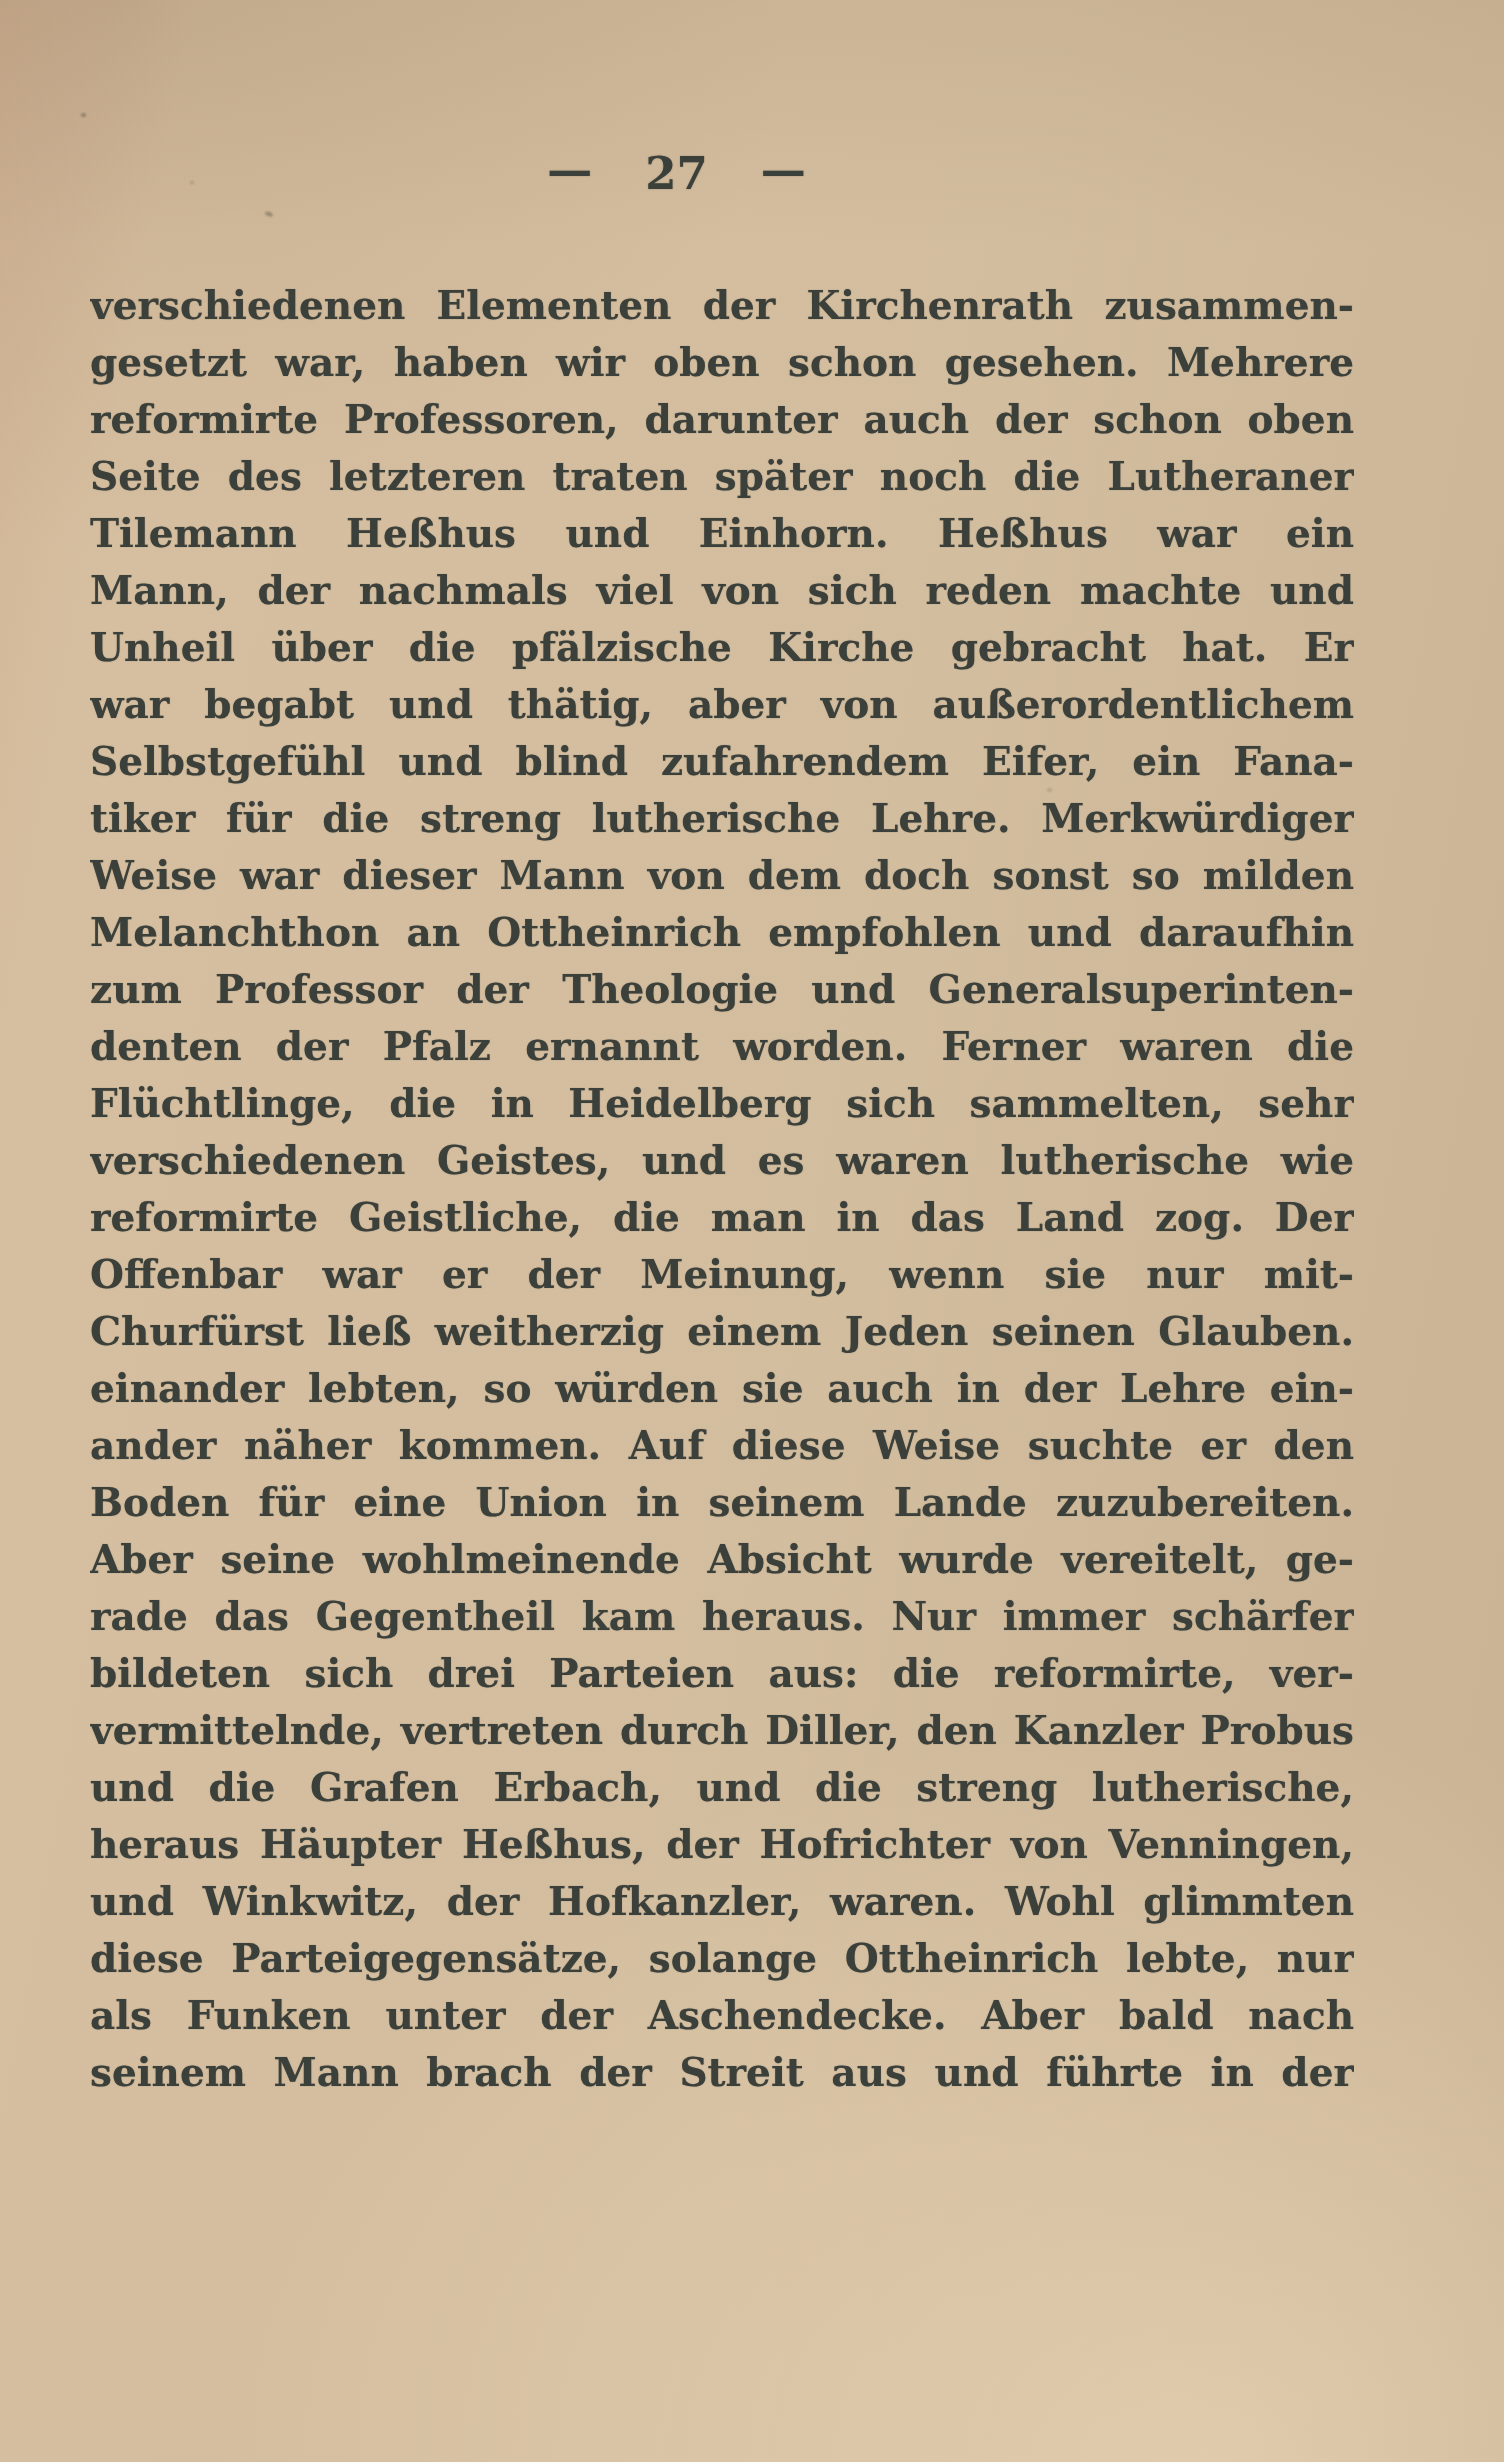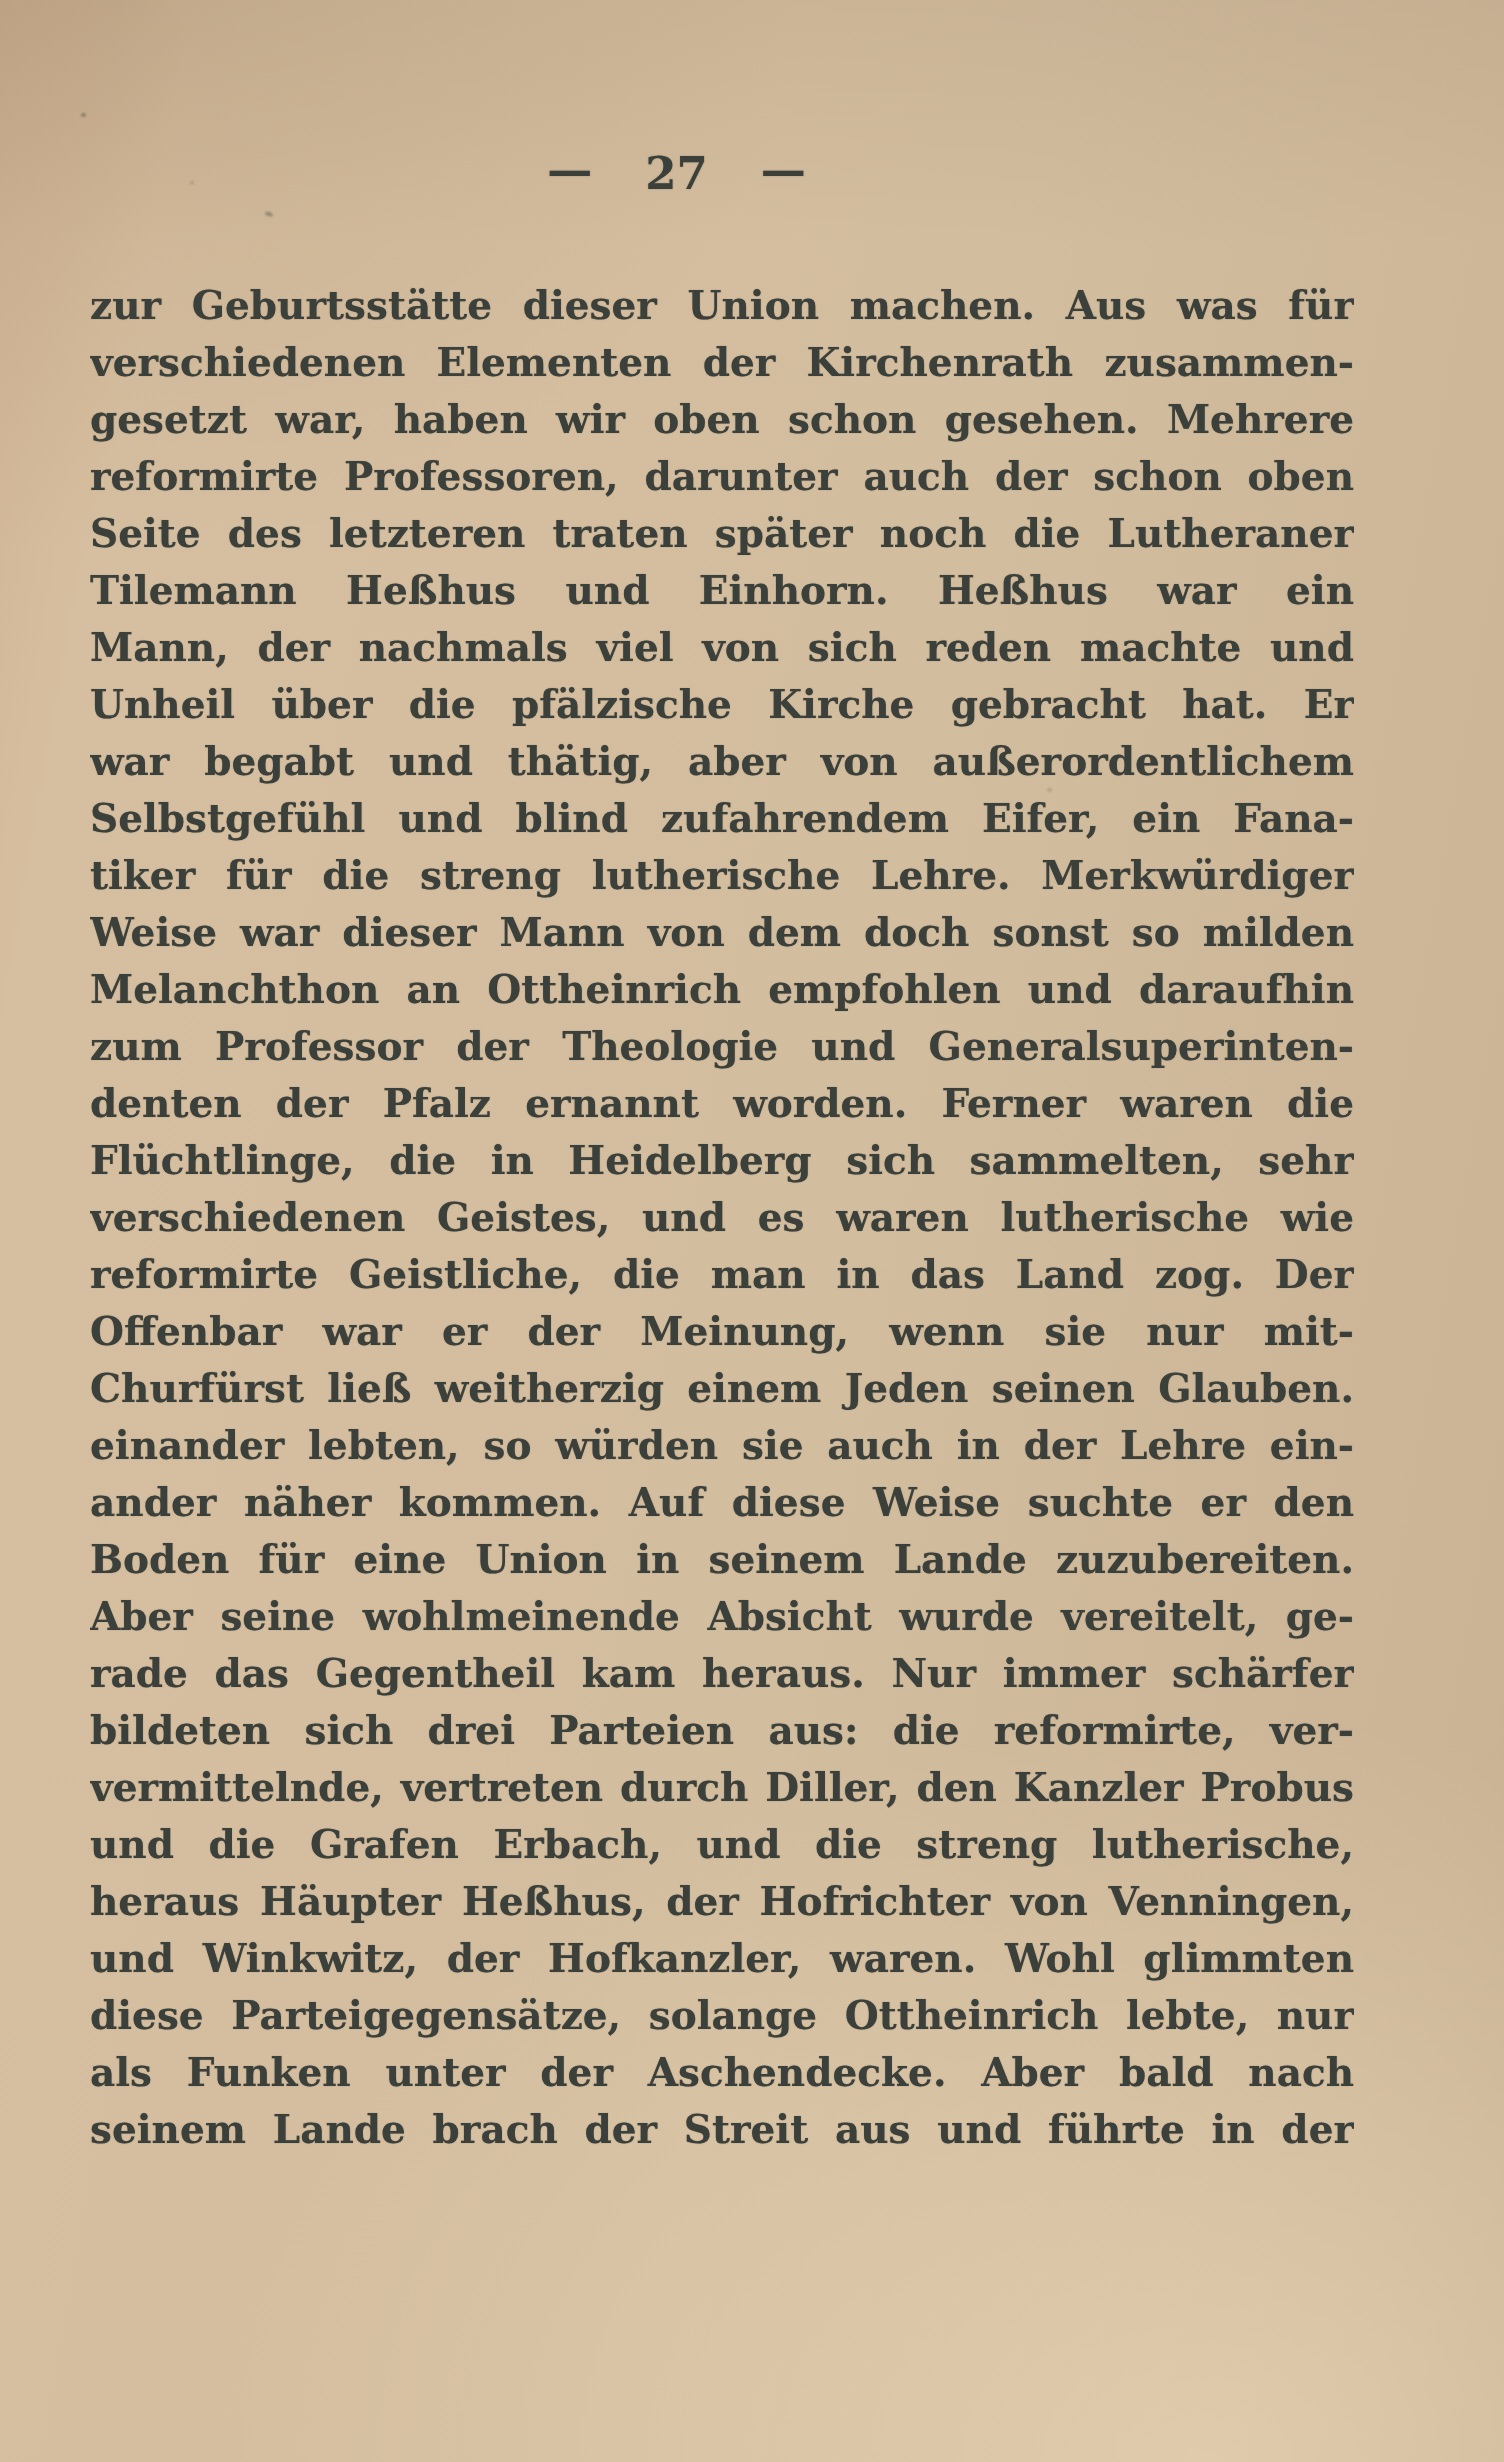--- a/index.html
+++ b/index.html
@@ -72,21 +72,20 @@
 
 <div class="page">
 
   <div class="header">
     <span class="dash">—</span>
     <span class="page-number">27</span>
     <span class="dash">—</span>
   </div>
 
   <div class="body-text" id="body-text">
-      <div class="line">zur Geburtsstätte dieser Union machen. Aus was für</div>
       <div class="line">verschiedenen Elementen der Kirchenrath zusammen-</div>
       <div class="line">gesetzt war, haben wir oben schon gesehen. Mehrere</div>
       <div class="line">reformirte Professoren, darunter auch der schon oben</div>
       <div class="line">Seite des letzteren traten später noch die Lutheraner</div>
       <div class="line">Tilemann Heßhus und Einhorn. Heßhus war ein</div>
       <div class="line">Mann, der nachmals viel von sich reden machte und</div>
       <div class="line">Unheil über die pfälzische Kirche gebracht hat. Er</div>
       <div class="line">war begabt und thätig, aber von außerordentlichem</div>
       <div class="line">Selbstgefühl und blind zufahrendem Eifer, ein Fana-</div>
       <div class="line">tiker für die streng lutherische Lehre. Merkwürdiger</div>
@@ -104,21 +103,21 @@
       <div class="line">Boden für eine Union in seinem Lande zuzubereiten.</div>
       <div class="line">Aber seine wohlmeinende Absicht wurde vereitelt, ge-</div>
       <div class="line">rade das Gegentheil kam heraus. Nur immer schärfer</div>
       <div class="line">bildeten sich drei Parteien aus: die reformirte, ver-</div>
       <div class="line">vermittelnde, vertreten durch Diller, den Kanzler Probus</div>
       <div class="line">und die Grafen Erbach, und die streng lutherische,</div>
       <div class="line">heraus Häupter Heßhus, der Hofrichter von Venningen,</div>
       <div class="line">und Winkwitz, der Hofkanzler, waren. Wohl glimmten</div>
       <div class="line">diese Parteigegensätze, solange Ottheinrich lebte, nur</div>
       <div class="line">als Funken unter der Aschendecke. Aber bald nach</div>
-      <div class="line">seinem Lande brach der Streit aus und führte in der</div>
+      <div class="line">seinem Mann brach der Streit aus und führte in der</div>
     </div>
 
   <div class="speck s1"></div>
   <div class="speck s2"></div>
   <div class="speck s3"></div>
   <div class="speck s4"></div>
 
 </div>
 
 

